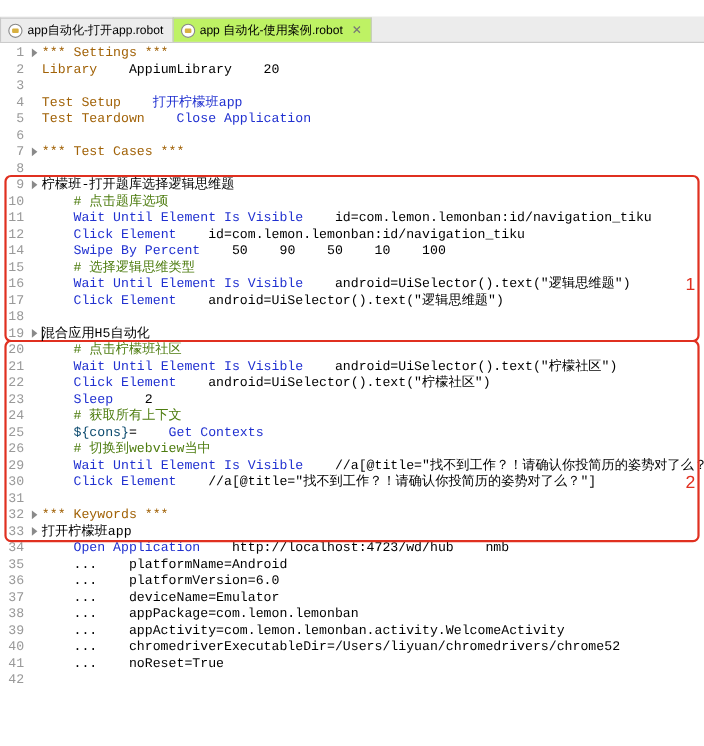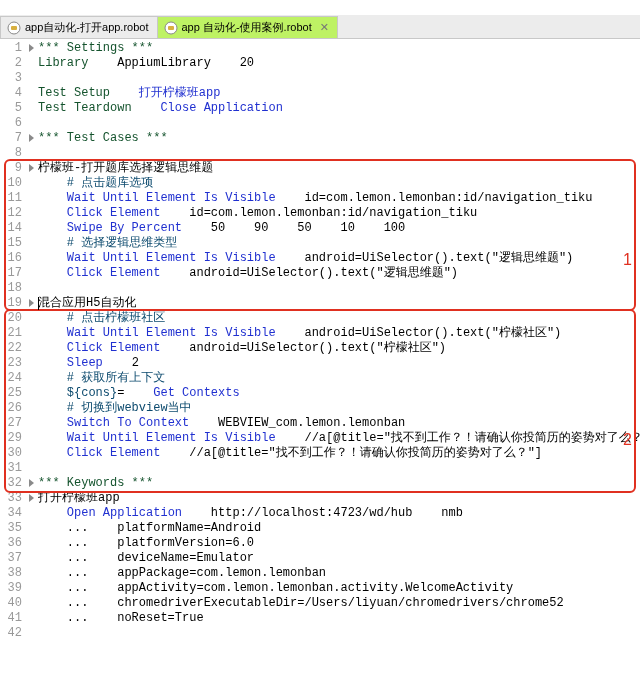--- a/index.html
+++ b/index.html
@@ -64,23 +64,23 @@
     right:-6px; top:3px;
     width:0;height:0;
     border-top:4px solid transparent;
     border-bottom:4px solid transparent;
     border-left:5px solid #8a8a8a;
   }
   .code {
     padding-left: 10px;
     overflow: hidden;
   }
-  .red { color: #14532d; margin-top: 14px; }
+  .red { color: #a16207; margin-top: 14px; }
   .blue { color: #2030d0; }
-  .gray { color: #0c4a6e; }
+  .gray { color: #4d7c0f; }
   .green { color: #0c4a6e; }
   .black { color: #000; }
   .box {
     position: absolute;
     border: 2px solid #e03020;
     border-radius: 6px;
     pointer-events: none;
   }
   .box-lbl {
     position: absolute;
@@ -142,21 +142,20 @@
     <div class="line"><div class="gutter">17</div><div class="code"><span class="black">    </span><span class="blue">Click Element    </span><span class="black">android=UiSelector().text("逻辑思维题")</span></div></div>
     <div class="line"><div class="gutter">18</div><div class="code"></div></div>
     <div class="line"><div class="gutter fold">19</div><div class="code"><span class="black">混合应用H5自动化</span></div></div>
     <div class="line"><div class="gutter">20</div><div class="code"><span class="black">    </span><span class="gray"># 点击柠檬班社区</span></div></div>
     <div class="line"><div class="gutter">21</div><div class="code"><span class="black">    </span><span class="blue">Wait Until Element Is Visible    </span><span class="black">android=UiSelector().text("柠檬社区")</span></div></div>
     <div class="line"><div class="gutter">22</div><div class="code"><span class="black">    </span><span class="blue">Click Element    </span><span class="black">android=UiSelector().text("柠檬社区")</span></div></div>
     <div class="line"><div class="gutter">23</div><div class="code"><span class="black">    </span><span class="blue">Sleep    </span><span class="black">2</span></div></div>
     <div class="line"><div class="gutter">24</div><div class="code"><span class="black">    </span><span class="gray"># 获取所有上下文</span></div></div>
     <div class="line"><div class="gutter">25</div><div class="code"><span class="black">    </span><span class="green">${cons}</span><span class="black">=    </span><span class="blue">Get Contexts</span></div></div>
     <div class="line"><div class="gutter">26</div><div class="code"><span class="black">    </span><span class="gray"># 切换到webview当中</span></div></div>
-    <div class="line"><div class="gutter">27</div><div class="code"><span class="black">    </span><span class="blue">Switch To Context    </span><span class="black">WEBVIEW_com.lemon.lemonban</span></div></div>
     <div class="line"><div class="gutter">29</div><div class="code"><span class="black">    </span><span class="blue">Wait Until Element Is Visible    </span><span class="black">//a[@title="找不到工作？！请确认你投简历的姿势对了么？"]</span></div></div>
     <div class="line"><div class="gutter">30</div><div class="code"><span class="black">    </span><span class="blue">Click Element    </span><span class="black">//a[@title="找不到工作？！请确认你投简历的姿势对了么？"]</span></div></div>
     <div class="line"><div class="gutter">31</div><div class="code"></div></div>
     <div class="line"><div class="gutter fold">32</div><div class="code"><span class="red">*** Keywords ***</span></div></div>
     <div class="line"><div class="gutter fold">33</div><div class="code"><span class="black">打开柠檬班app</span></div></div>
     <div class="line"><div class="gutter">34</div><div class="code"><span class="black">    </span><span class="blue">Open Application    </span><span class="black">http://localhost:4723/wd/hub    nmb</span></div></div>
     <div class="line"><div class="gutter">35</div><div class="code"><span class="black">    ...    platformName=Android</span></div></div>
     <div class="line"><div class="gutter">36</div><div class="code"><span class="black">    ...    platformVersion=6.0</span></div></div>
     <div class="line"><div class="gutter">37</div><div class="code"><span class="black">    ...    deviceName=Emulator</span></div></div>
     <div class="line"><div class="gutter">38</div><div class="code"><span class="black">    ...    appPackage=com.lemon.lemonban</span></div></div>

